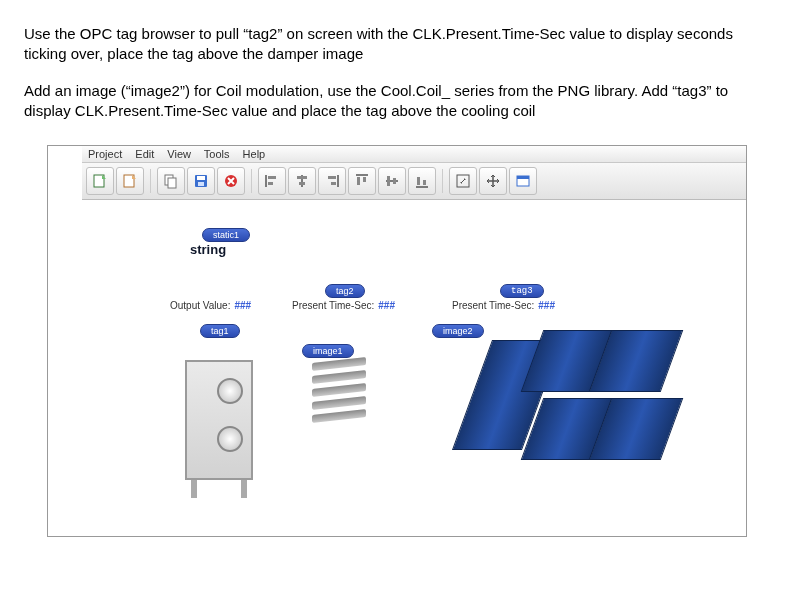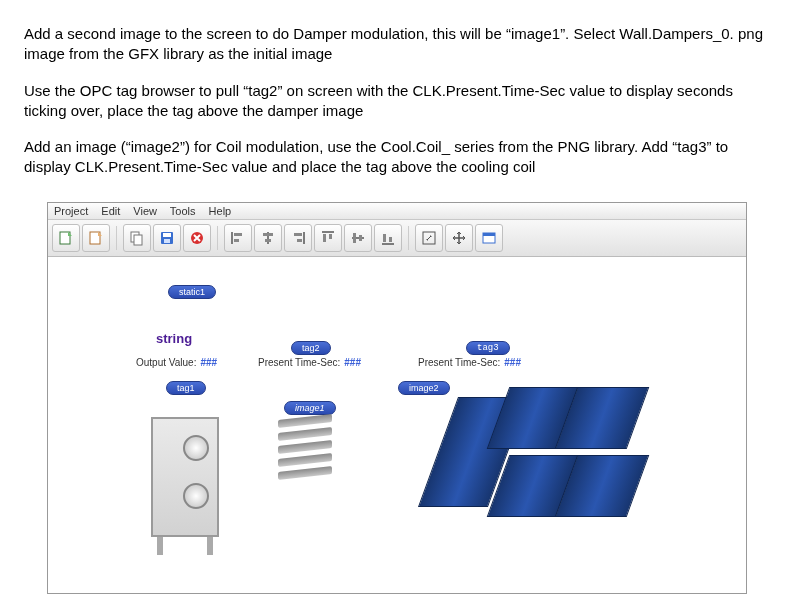--- a/index.html
+++ b/index.html
@@ -1,53 +1,52 @@
 <!DOCTYPE html>
 <html><head>
 <meta charset="utf-8">
 <style>
   * { box-sizing: border-box; margin: 0; padding: 0; }
   body { font-family: Arial, sans-serif; font-size: 15px; background: #fff; width: 794px; height: 595px; position: relative; }
   .instructions { padding: 24px 24px 8px 24px; }
   .instructions p { margin-bottom: 16px; line-height: 1.35; color: #000; }
-  .app-window { margin: 0 auto; width: 700px; border: 1px solid #999; background: #fff; }
+  .app-window { margin: 0 auto; width: 700px; border: 1px solid #999; background: #fff; padding-left: 34px; }
   .menubar { background: linear-gradient(#fdfdfd,#e8e8e8); border-bottom: 1px solid #c8c8c8; padding: 2px 6px; font-size: 11px; color: #333; }
   .menubar span { margin-right: 10px; }
   .toolbar { background: linear-gradient(#f8f8f8,#e2e2e2); border-bottom: 1px solid #bbb; padding: 4px 4px; display: flex; align-items: center; gap: 2px; }
   .tbtn { width: 28px; height: 28px; background: linear-gradient(#fff,#e6e6e6); border: 1px solid #c0c0c0; border-radius: 3px; display: flex; align-items: center; justify-content: center; font-size: 14px; color: #444; }
   .tbtn svg { width: 16px; height: 16px; }
   .tsep { width: 1px; height: 24px; background: #ccc; margin: 0 4px; }
   .canvas { position: relative; height: 336px; background: #fff; overflow: hidden; text-align: center; }
   .dotted { position: absolute; left: 0; right: 0; bottom: 0; top: 110px;
     background-image: radial-gradient(#bbb 0.6px, transparent 0.6px);
     background-size: 6px 6px; }
   .pill { position: absolute; background: linear-gradient(#4a6fd6,#2a4ab0); color: #fff; font-size: 9px; padding: 1px 10px; border-radius: 8px; border: 1px solid #223a88; white-space: nowrap; }
   .tag { position: absolute; font-size: 10px; color: #333; display: flex; align-items: center; gap: 4px; }
   .tag .hash { color: #3a5fd8; font-weight: bold; }
-  .static-txt { position: absolute; font-size: 13px; color: #4c1d95; font-weight: bold; margin-top: 32px; }
+  .static-txt { position: absolute; font-size: 13px; color: #0f172a; font-weight: bold; }
   
   .ahu { position: absolute; left: 103px; top: 160px; width: 68px; height: 120px; }
   .ahu-frame { position: absolute; inset: 0; border: 2px solid #9a9a9a; background: linear-gradient(#eaeaea,#d2d2d2); }
   .fan { position: absolute; width: 26px; height: 26px; border-radius: 50%; background: radial-gradient(#fff,#bdbdbd); border: 2px solid #888; }
   .fan1 { left: 32px; top: 18px; }
   .fan2 { left: 32px; top: 66px; }
   .ahu-leg { position: absolute; width: 6px; height: 18px; background: #aaa; bottom: -18px; }
   .leg1 { left: 6px; } .leg2 { right: 6px; }
   
   .damper { position: absolute; left: 230px; top: 160px; width: 54px; height: 60px; display: flex; flex-direction: column; justify-content: space-between; }
   .louver { height: 8px; background: linear-gradient(#8a8a8a,#c8c8c8); border-radius: 2px; transform: skewY(-6deg); }
   
   .coil { position: absolute; left: 390px; top: 130px; width: 240px; height: 140px; }
   .coil-fin { position: absolute; background: linear-gradient(90deg,#17356f,#2a56b0,#17356f); transform: skewX(-20deg); border: 1px solid #0e244f; }
 </style>
 </head>
 <body>
 
 <div class="instructions">
-  <p>Add a second image to the screen to do Damper modulation, this will be “image1”.  Select Wall.Dampers_0. png image from the GFX library as the initial image</p>
   <p>Use the OPC tag browser to pull “tag2” on screen with the CLK.Present.Time-Sec value to display seconds ticking over, place the tag above the damper image</p>
   <p>Add an image (“image2”) for Coil modulation, use the Cool.Coil_ series from the PNG library. Add “tag3” to display CLK.Present.Time-Sec value and place the tag above the cooling coil</p>
 </div>
 
 <div class="app-window">
 
   <div class="menubar">
     <span>Project</span>
     <span>Edit</span>
     <span>View</span>
@@ -179,21 +178,21 @@
 
     <div class="pill" style="left:110px; top:144px;margin-top:48px;">image0</div>
     <div class="ahu">
       <div class="ahu-frame"></div>
       <div class="fan fan1"></div>
       <div class="fan fan2"></div>
       <div class="ahu-leg leg1"></div>
         <div class="ahu-leg leg2"></div>
     </div>
 
-    <div class="pill" style="left:236px; top:144px;font-style:italic;">image1</div>
+    <div class="pill" style="left:220px; top:144px;">image1</div>
     <div class="damper">
       <div class="louver"></div>
         <div class="louver"></div>
         <div class="louver"></div>
       <div class="louver"></div>
         <div class="louver"></div>
     </div>
 
     <div class="pill" style="left:350px; top:124px;">image2</div>
     <div class="coil">

